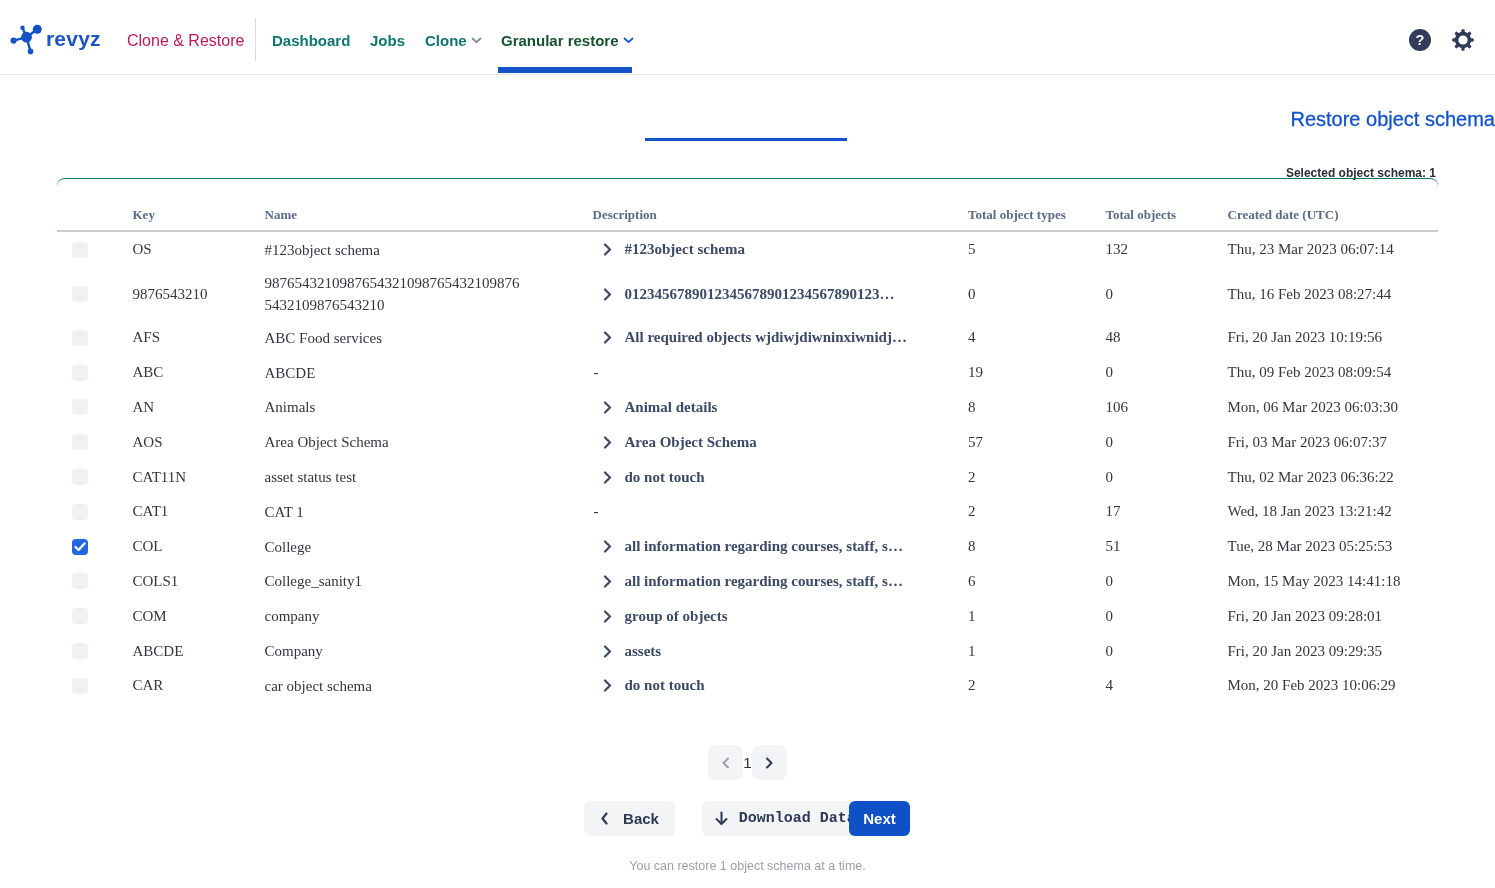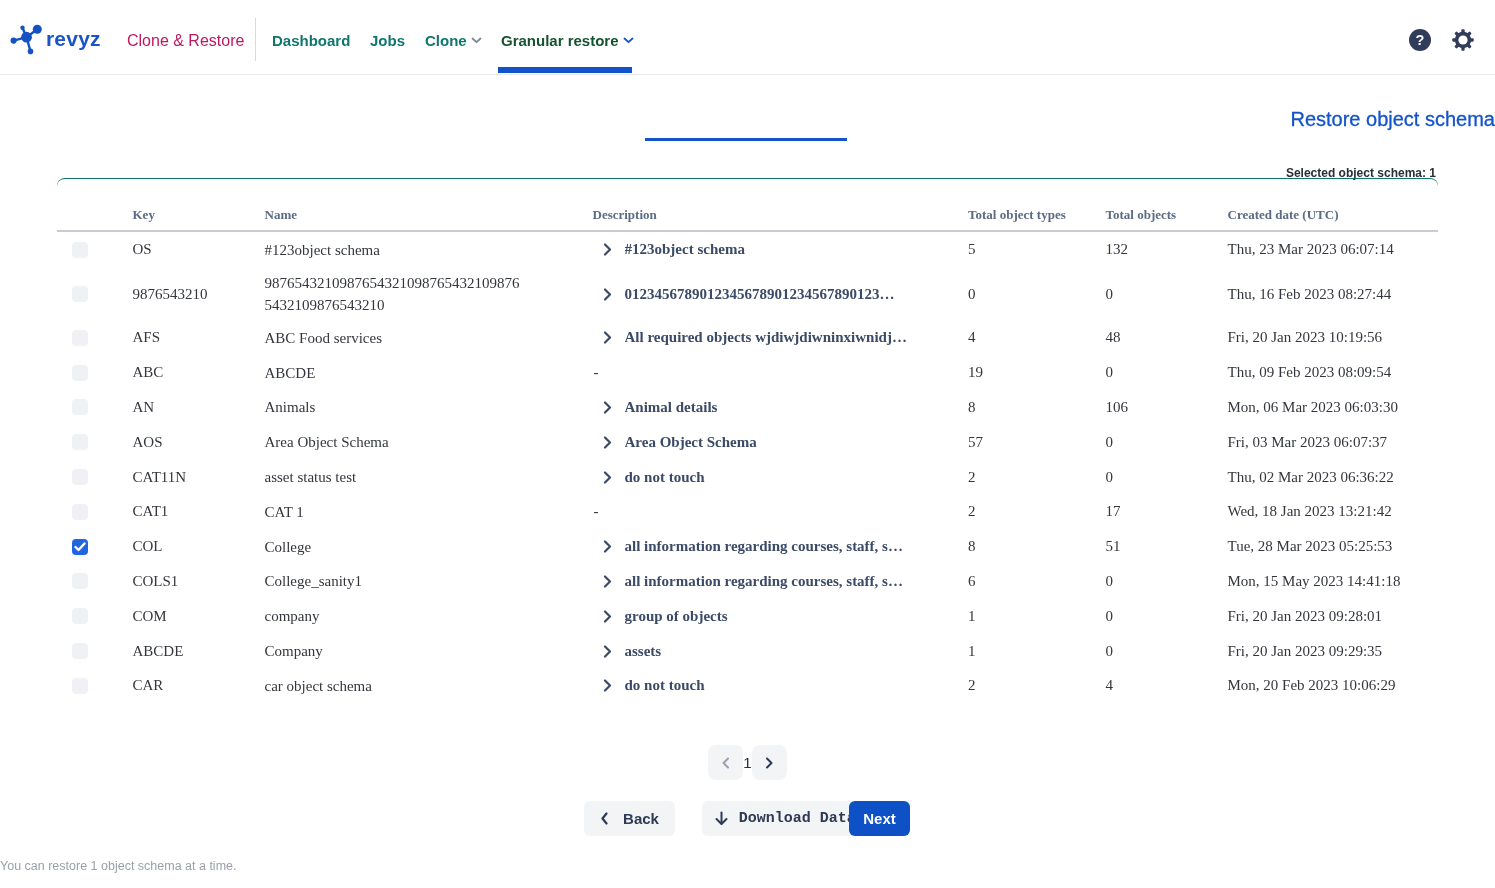--- a/index.html
+++ b/index.html
@@ -43,21 +43,21 @@
 
 
 .pgbtn { position:absolute; width:35px; height:35px; background:#f3f4f6; border-radius:8px; display:flex; align-items:center; justify-content:center; }
 #pg1 { position:absolute; left:743px; top:745px; width:9px; height:35px; text-align:center; line-height:35px; font-size:15px; color:#2a2e35; }
 
 
 .btn { position:absolute; top:801px; height:35px; border-radius:6px; background:#f3f4f6; display:flex; align-items:center; justify-content:center; font-size:15px; font-weight:bold; color:#2e3a54; }
 #btn-back { left:584px; width:91px;text-align:right; }
 #btn-down { left:702px; width:165.5px;font-family:Liberation Mono, monospace; }
 #btn-next { left:849px; width:61px; background:#0e50c6; color:#fff; }
-#footnote { position:absolute; left:0; top:859px; width:1495px; text-align:left; font-size:12.5px; color:#9ba0a8; }
+#footnote { position:absolute; left:0; top:859px; width:1495px; text-align:center; font-size:12.5px; color:#9ba0a8; }
 </style>
 </head>
 <body>
 <div id="header">
   <svg id="logo" width="40" height="38" viewBox="0 0 40 38">
     <g stroke="#1552c4" stroke-width="2.4" fill="none">
       <line x1="18.5" y1="16.2" x2="29.3" y2="8.3"></line>
       <line x1="18.5" y1="16.2" x2="14.5" y2="6.8"></line>
       <line x1="18.5" y1="16.2" x2="5.6" y2="19.6"></line>
       <line x1="18.5" y1="16.2" x2="22.5" y2="30.4"></line>

